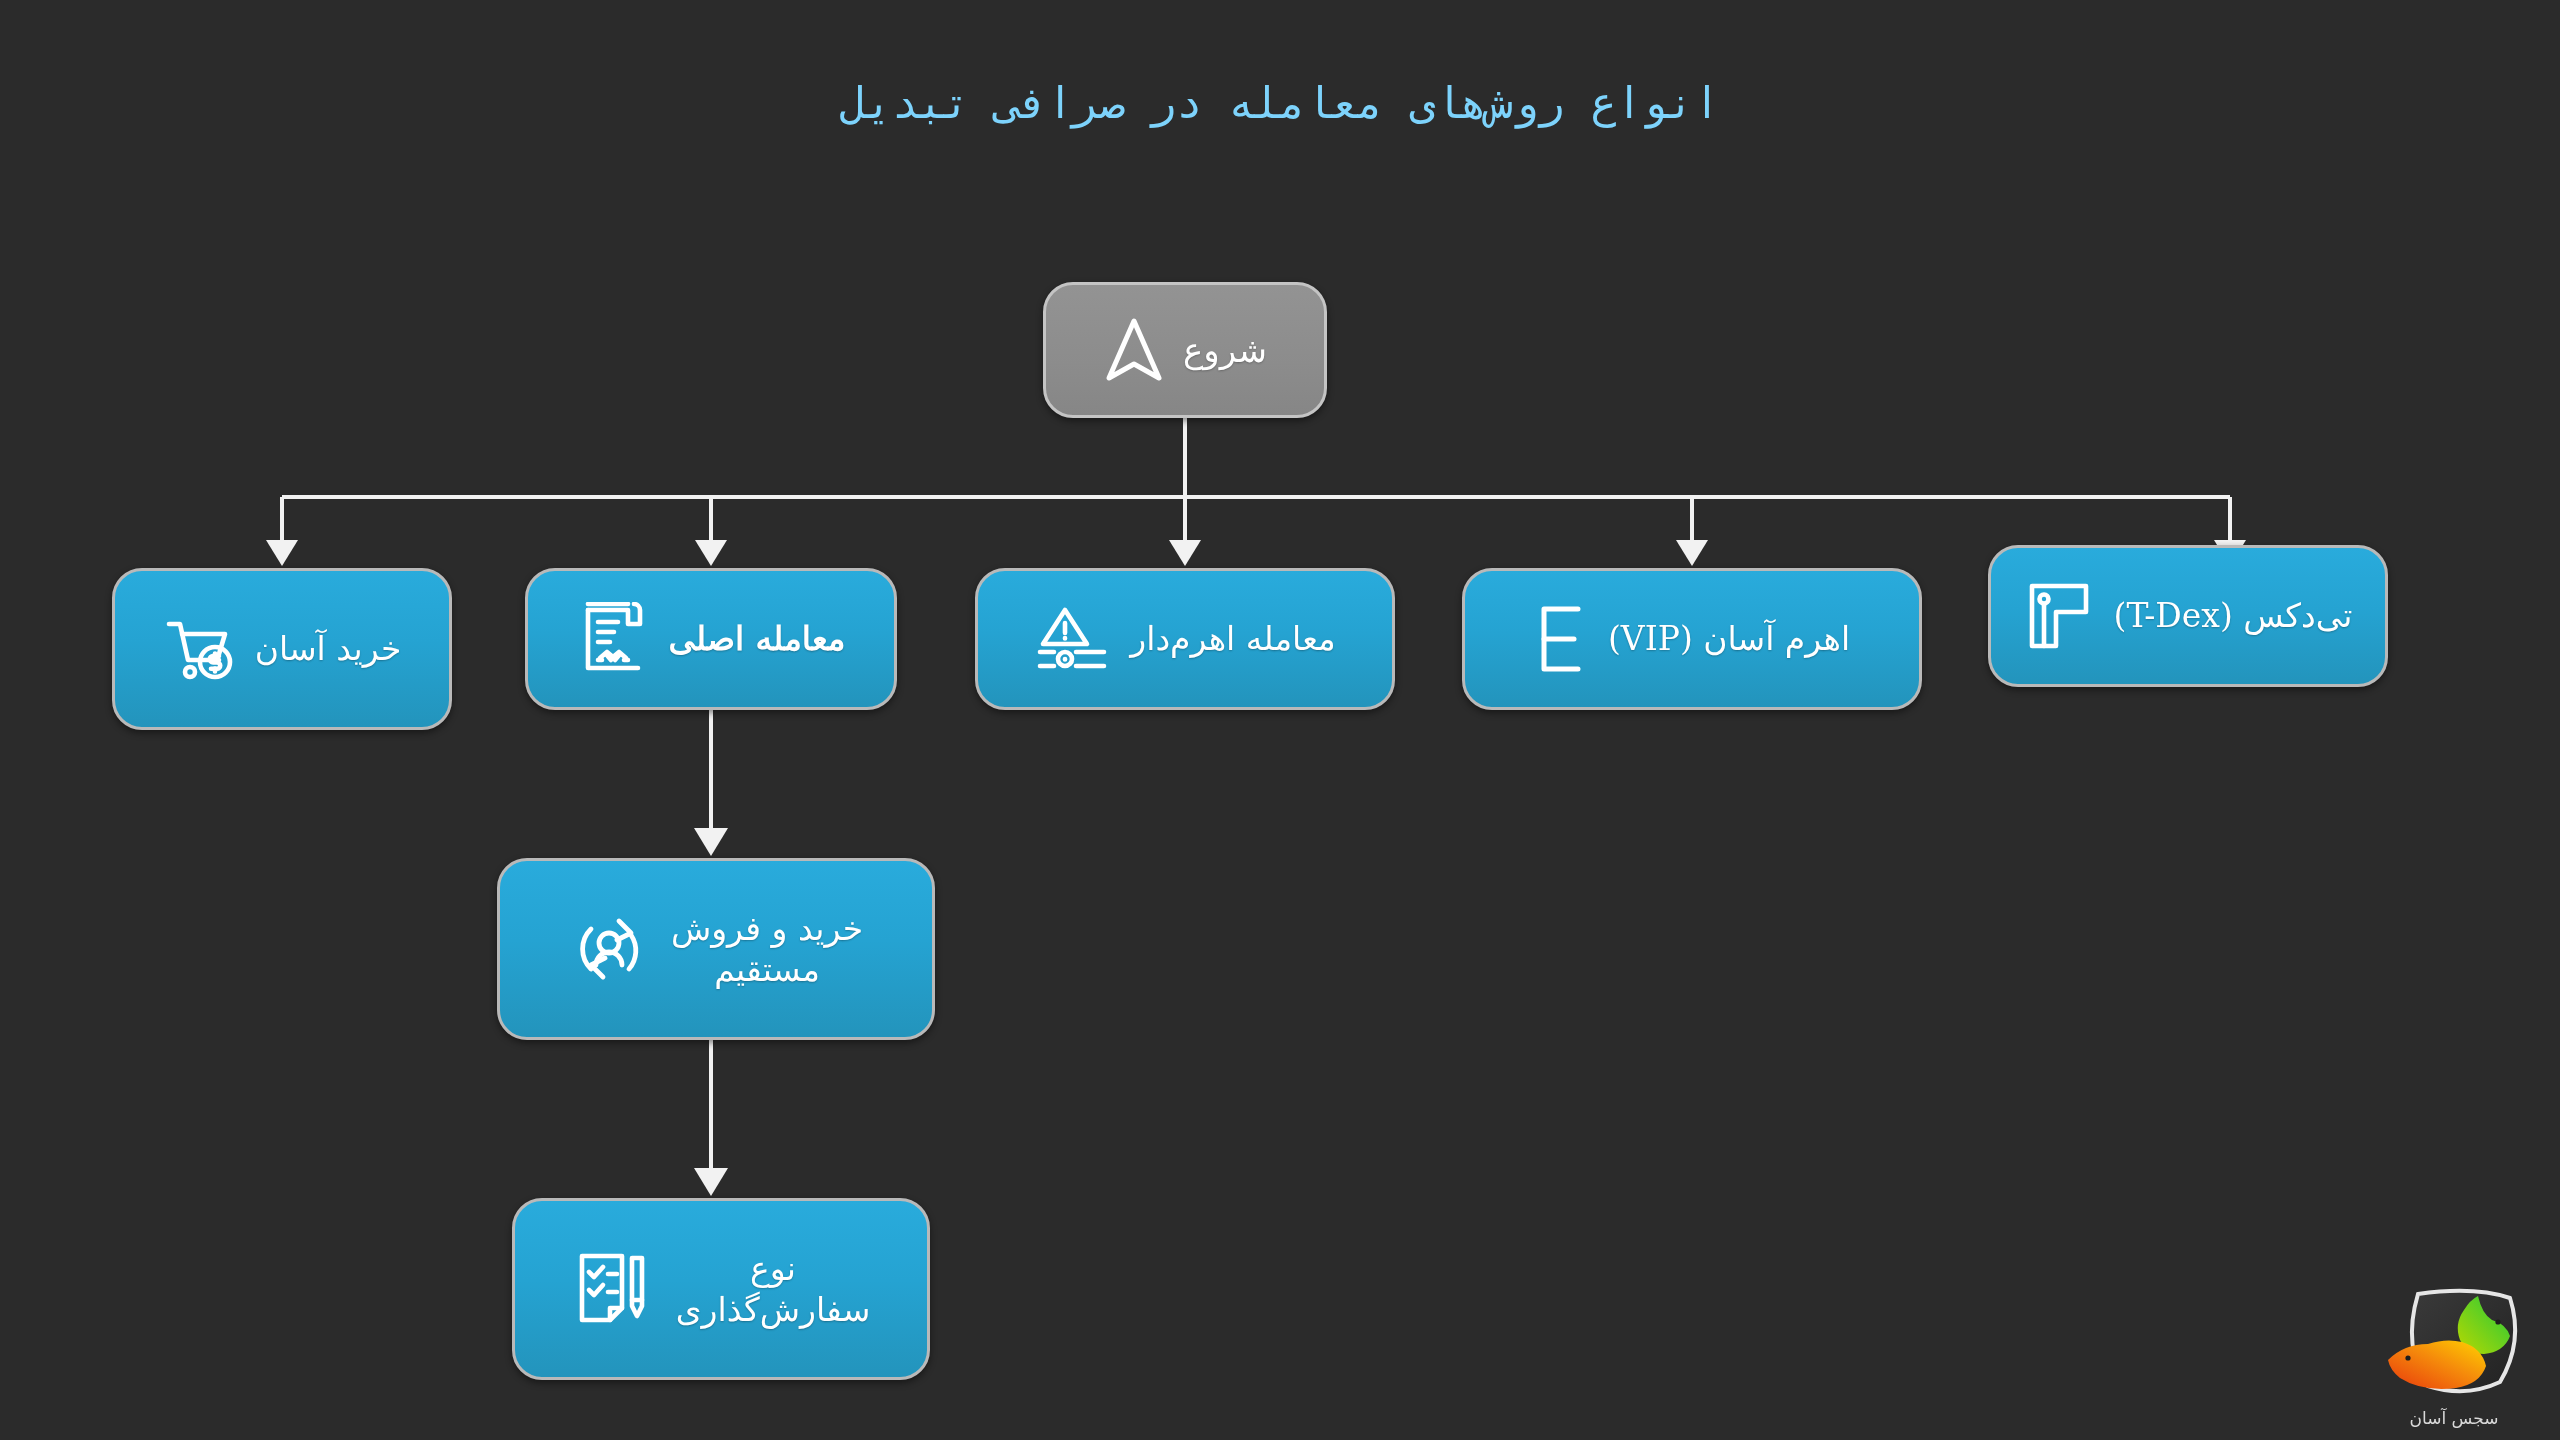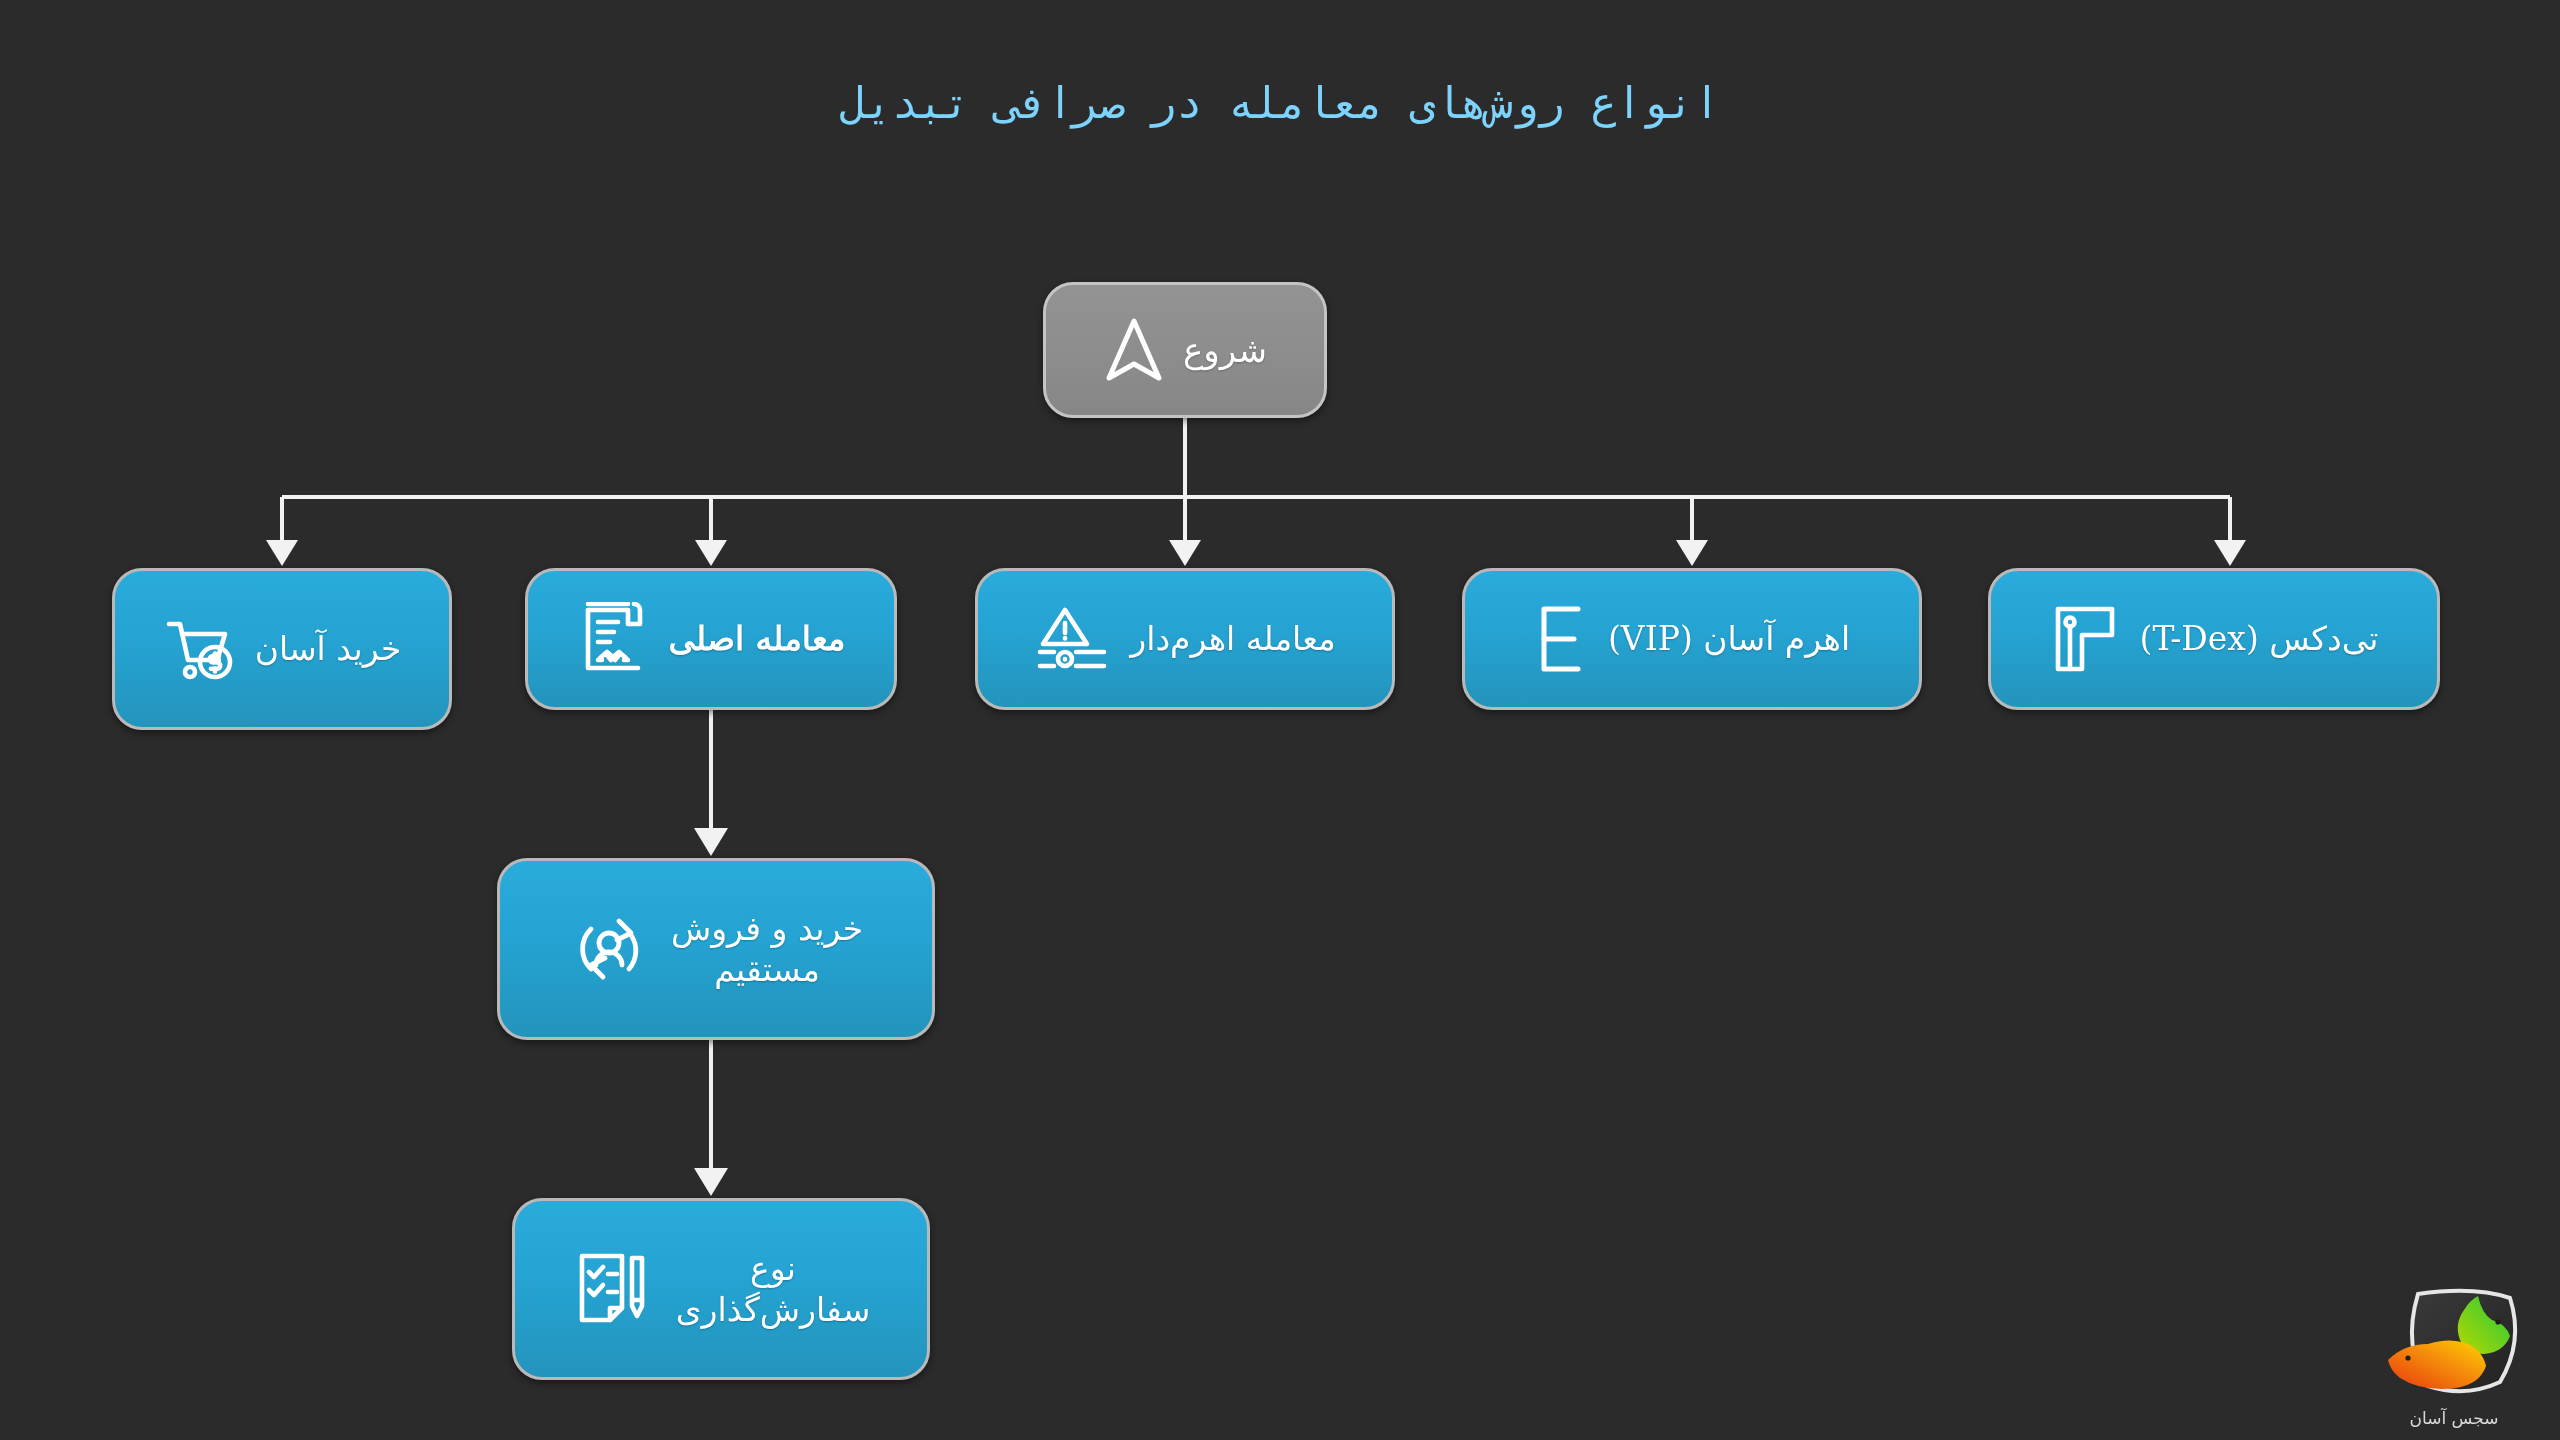--- a/index.html
+++ b/index.html
@@ -207,21 +207,21 @@
     <span class="node-icon">
       <svg width="56" height="76" viewBox="0 0 56 76">
         <g fill="none" stroke="#ffffff" stroke-width="5" stroke-linecap="round" stroke-linejoin="round">
           <path d="M44 8 H10 V68 H44"></path>
           <path d="M10 38 H40"></path>
         </g>
       </svg>
     </span>
   </div>
 
-  <div class="node blue" style="left:1988px; top:568px; width:452px; height:142px;">
+  <div class="node blue" style="left:1988px; top:545px; width:400px; height:142px;">
     <span class="node-label">تی‌دکس (T-Dex)</span>
     <span class="node-icon">
       <svg width="72" height="76" viewBox="0 0 72 76">
         <g fill="none" stroke="#ffffff" stroke-width="4.6" stroke-linecap="round" stroke-linejoin="round">
           <path d="M8 8 H62 V34 H32 V68 H8 Z"></path>
           <circle cx="20" cy="21" r="4.5"></circle>
           <path d="M20 26 V68"></path>
         </g>
       </svg>
     </span>

